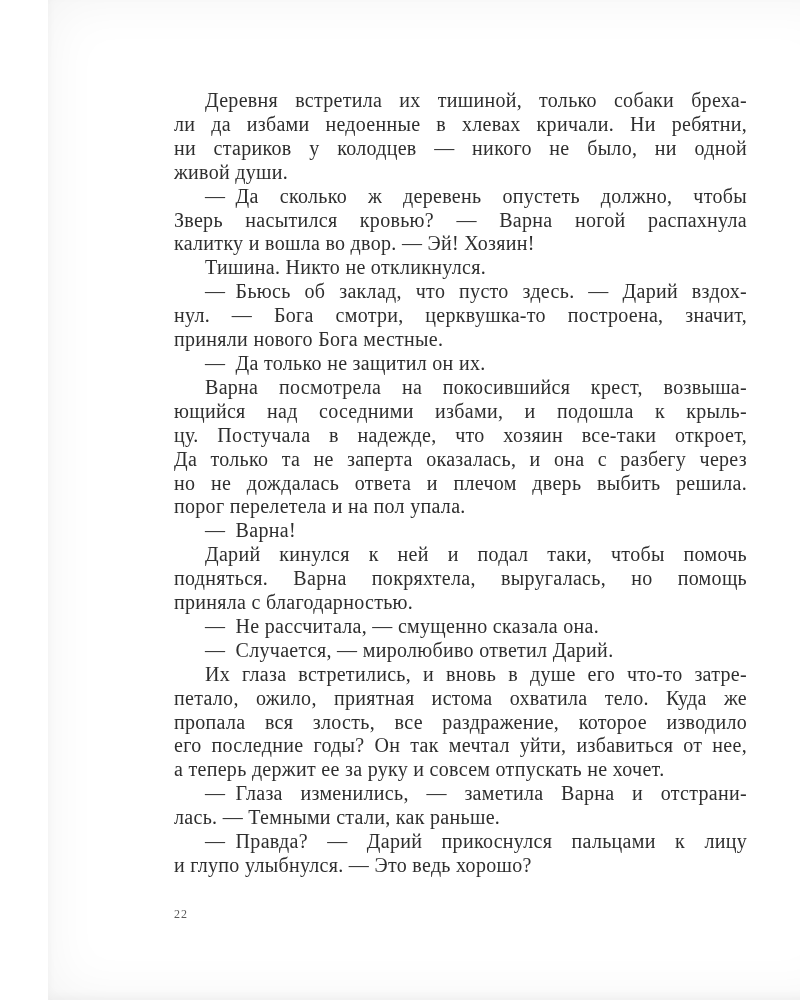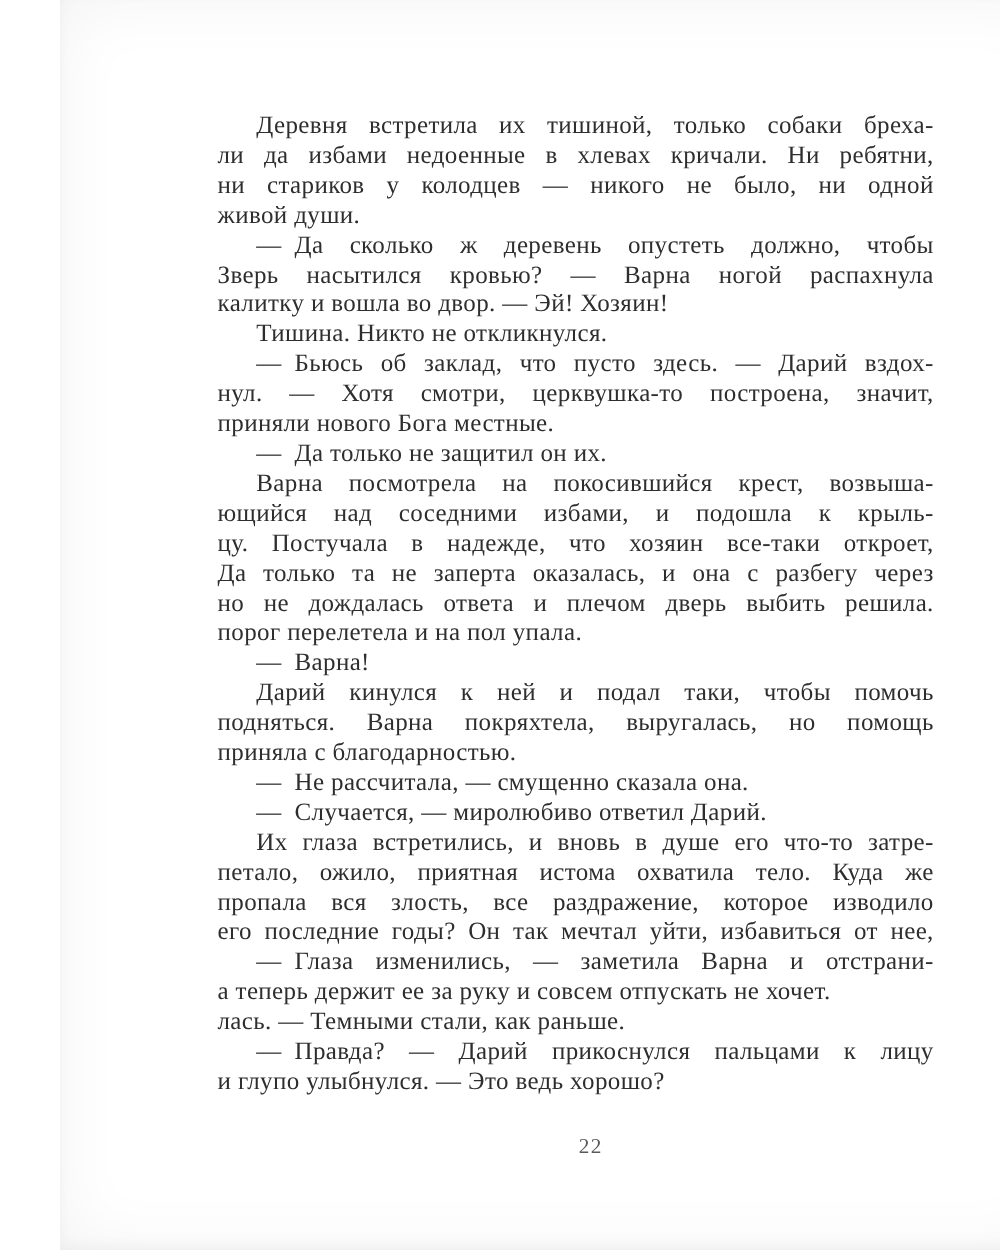--- a/index.html
+++ b/index.html
@@ -34,25 +34,24 @@
   }
   .line.para-end {
     text-align: right;
     text-align-last: left;
   }
   .line.para-start {
     text-indent: 31px;
   }
   .page-number {
     position: absolute;
-    left: 138px;
+    left: 126px;
     top: 907px;
     width: 573px;
-    text-align: center;
-    font-size: 17px;
+    font-size: 12px;
     letter-spacing: 1px;
     color: var(--page-number-color, #5a5a5a);
   }
   .vignette {
     position: absolute;
     left: 0; top: 0; right: 0; bottom: 0;
     pointer-events: none;
     box-shadow: inset 0 0 55px rgba(0,0,0,0.05), inset 0 -4px 10px rgba(0,0,0,0.04);
   }
 </style>
@@ -63,40 +62,40 @@
   <div class="text-block" id="text-block">
       <div class="line para-start">Деревня встретила их тишиной, только собаки бреха-</div>
       <div class="line">ли да избами недоенные в хлевах кричали. Ни ребятни,</div>
       <div class="line">ни стариков у колодцев — никого не было, ни одной</div>
       <div class="line para-end">живой души.</div>
       <div class="line para-start">— Да сколько ж деревень опустеть должно, чтобы</div>
       <div class="line">Зверь насытился кровью? — Варна ногой распахнула</div>
       <div class="line para-end">калитку и вошла во двор. — Эй! Хозяин!</div>
       <div class="line para-start para-end">Тишина. Никто не откликнулся.</div>
       <div class="line para-start">— Бьюсь об заклад, что пусто здесь. — Дарий вздох-</div>
-      <div class="line">нул. — Хотя смотри, церквушка-то построена, значит,</div>
+      <div class="line">нул. — Бога смотри, церквушка-то построена, значит,</div>
       <div class="line para-end">приняли нового Бога местные.</div>
       <div class="line para-start para-end">— Да только не защитил он их.</div>
       <div class="line para-start">Варна посмотрела на покосившийся крест, возвыша-</div>
       <div class="line">ющийся над соседними избами, и подошла к крыль-</div>
       <div class="line">цу. Постучала в надежде, что хозяин все-таки откроет,</div>
       <div class="line">Да только та не заперта оказалась, и она с разбегу через</div>
       <div class="line">но не дождалась ответа и плечом дверь выбить решила.</div>
       <div class="line para-end">порог перелетела и на пол упала.</div>
       <div class="line para-start para-end">— Варна!</div>
       <div class="line para-start">Дарий кинулся к ней и подал таки, чтобы помочь</div>
       <div class="line">подняться. Варна покряхтела, выругалась, но помощь</div>
       <div class="line para-end">приняла с благодарностью.</div>
       <div class="line para-start para-end">— Не рассчитала, — смущенно сказала она.</div>
       <div class="line para-start para-end">— Случается, — миролюбиво ответил Дарий.</div>
       <div class="line para-start">Их глаза встретились, и вновь в душе его что-то затре-</div>
       <div class="line">петало, ожило, приятная истома охватила тело. Куда же</div>
       <div class="line">пропала вся злость, все раздражение, которое изводило</div>
       <div class="line">его последние годы? Он так мечтал уйти, избавиться от нее,</div>
+      <div class="line para-end">а теперь держит ее за руку и совсем отпускать не хочет.</div>
       <div class="line para-start">— Глаза изменились, — заметила Варна и отстрани-</div>
-      <div class="line para-end">а теперь держит ее за руку и совсем отпускать не хочет.</div>
       <div class="line para-end">лась. — Темными стали, как раньше.</div>
       <div class="line para-start">— Правда? — Дарий прикоснулся пальцами к лицу</div>
       <div class="line para-end">и глупо улыбнулся. — Это ведь хорошо?</div>
     </div>
   <div class="page-number">22</div>
   <div class="vignette"></div>
 </div>
 
 </body></html>

